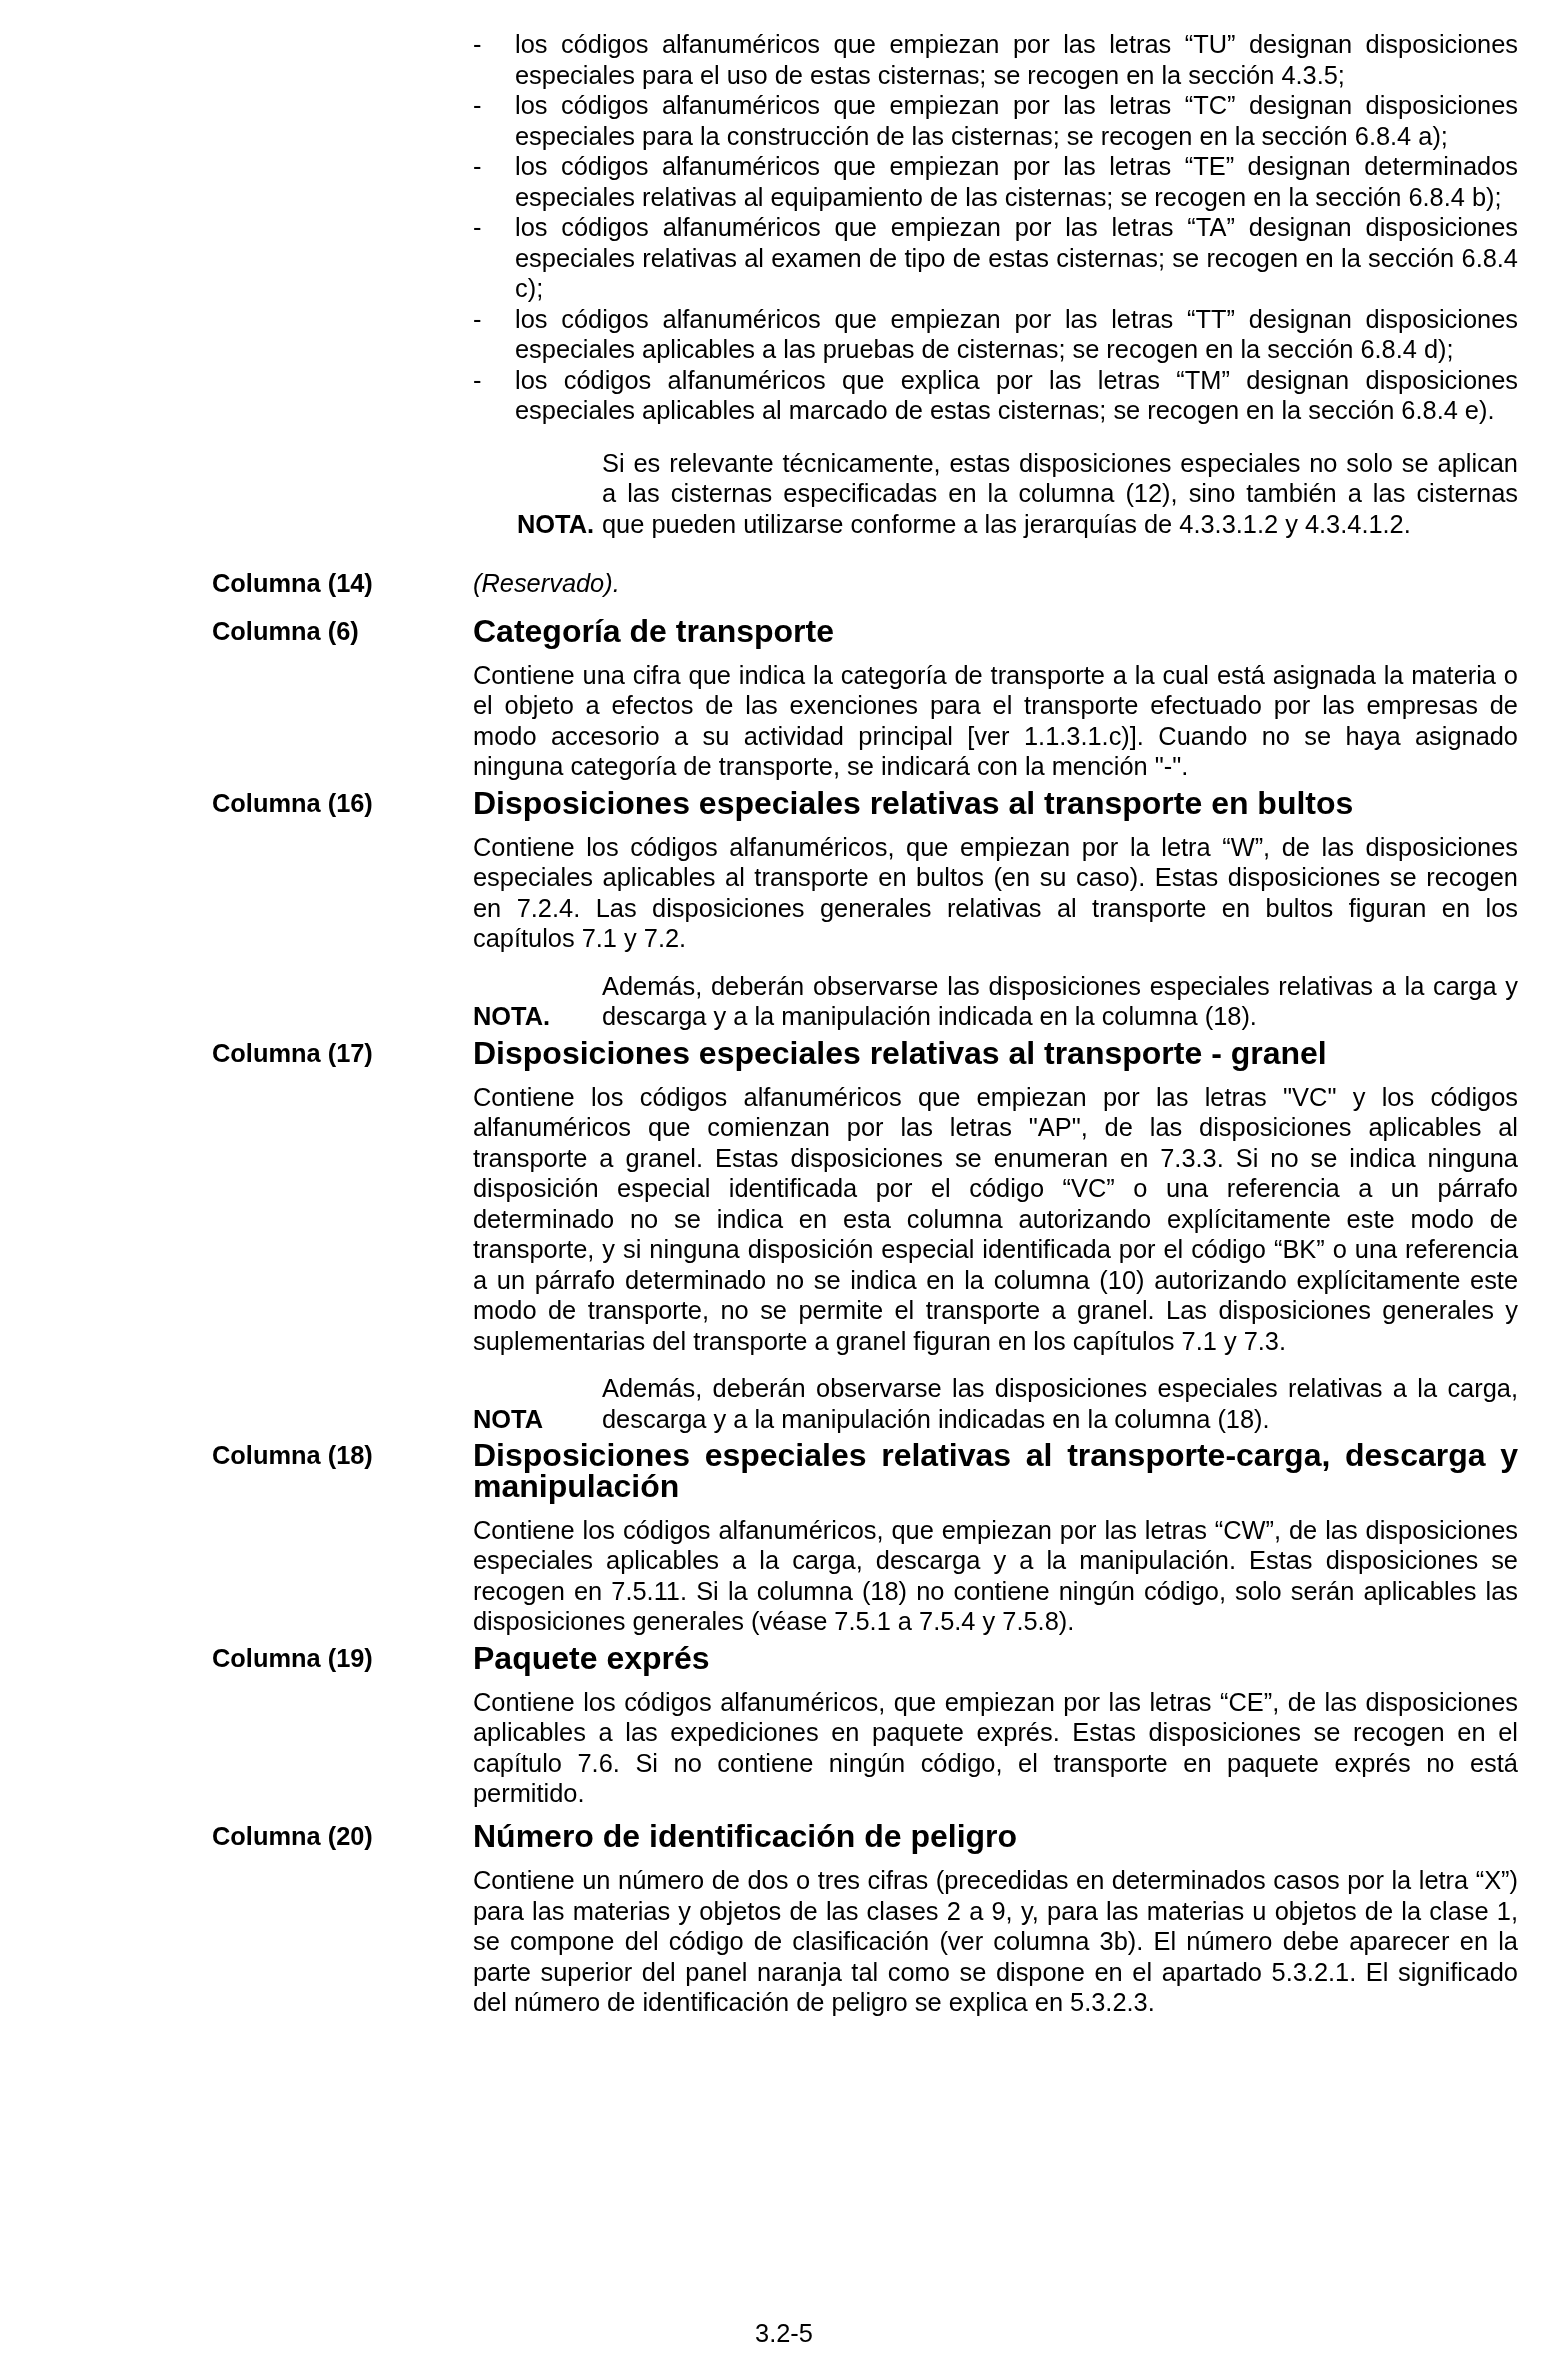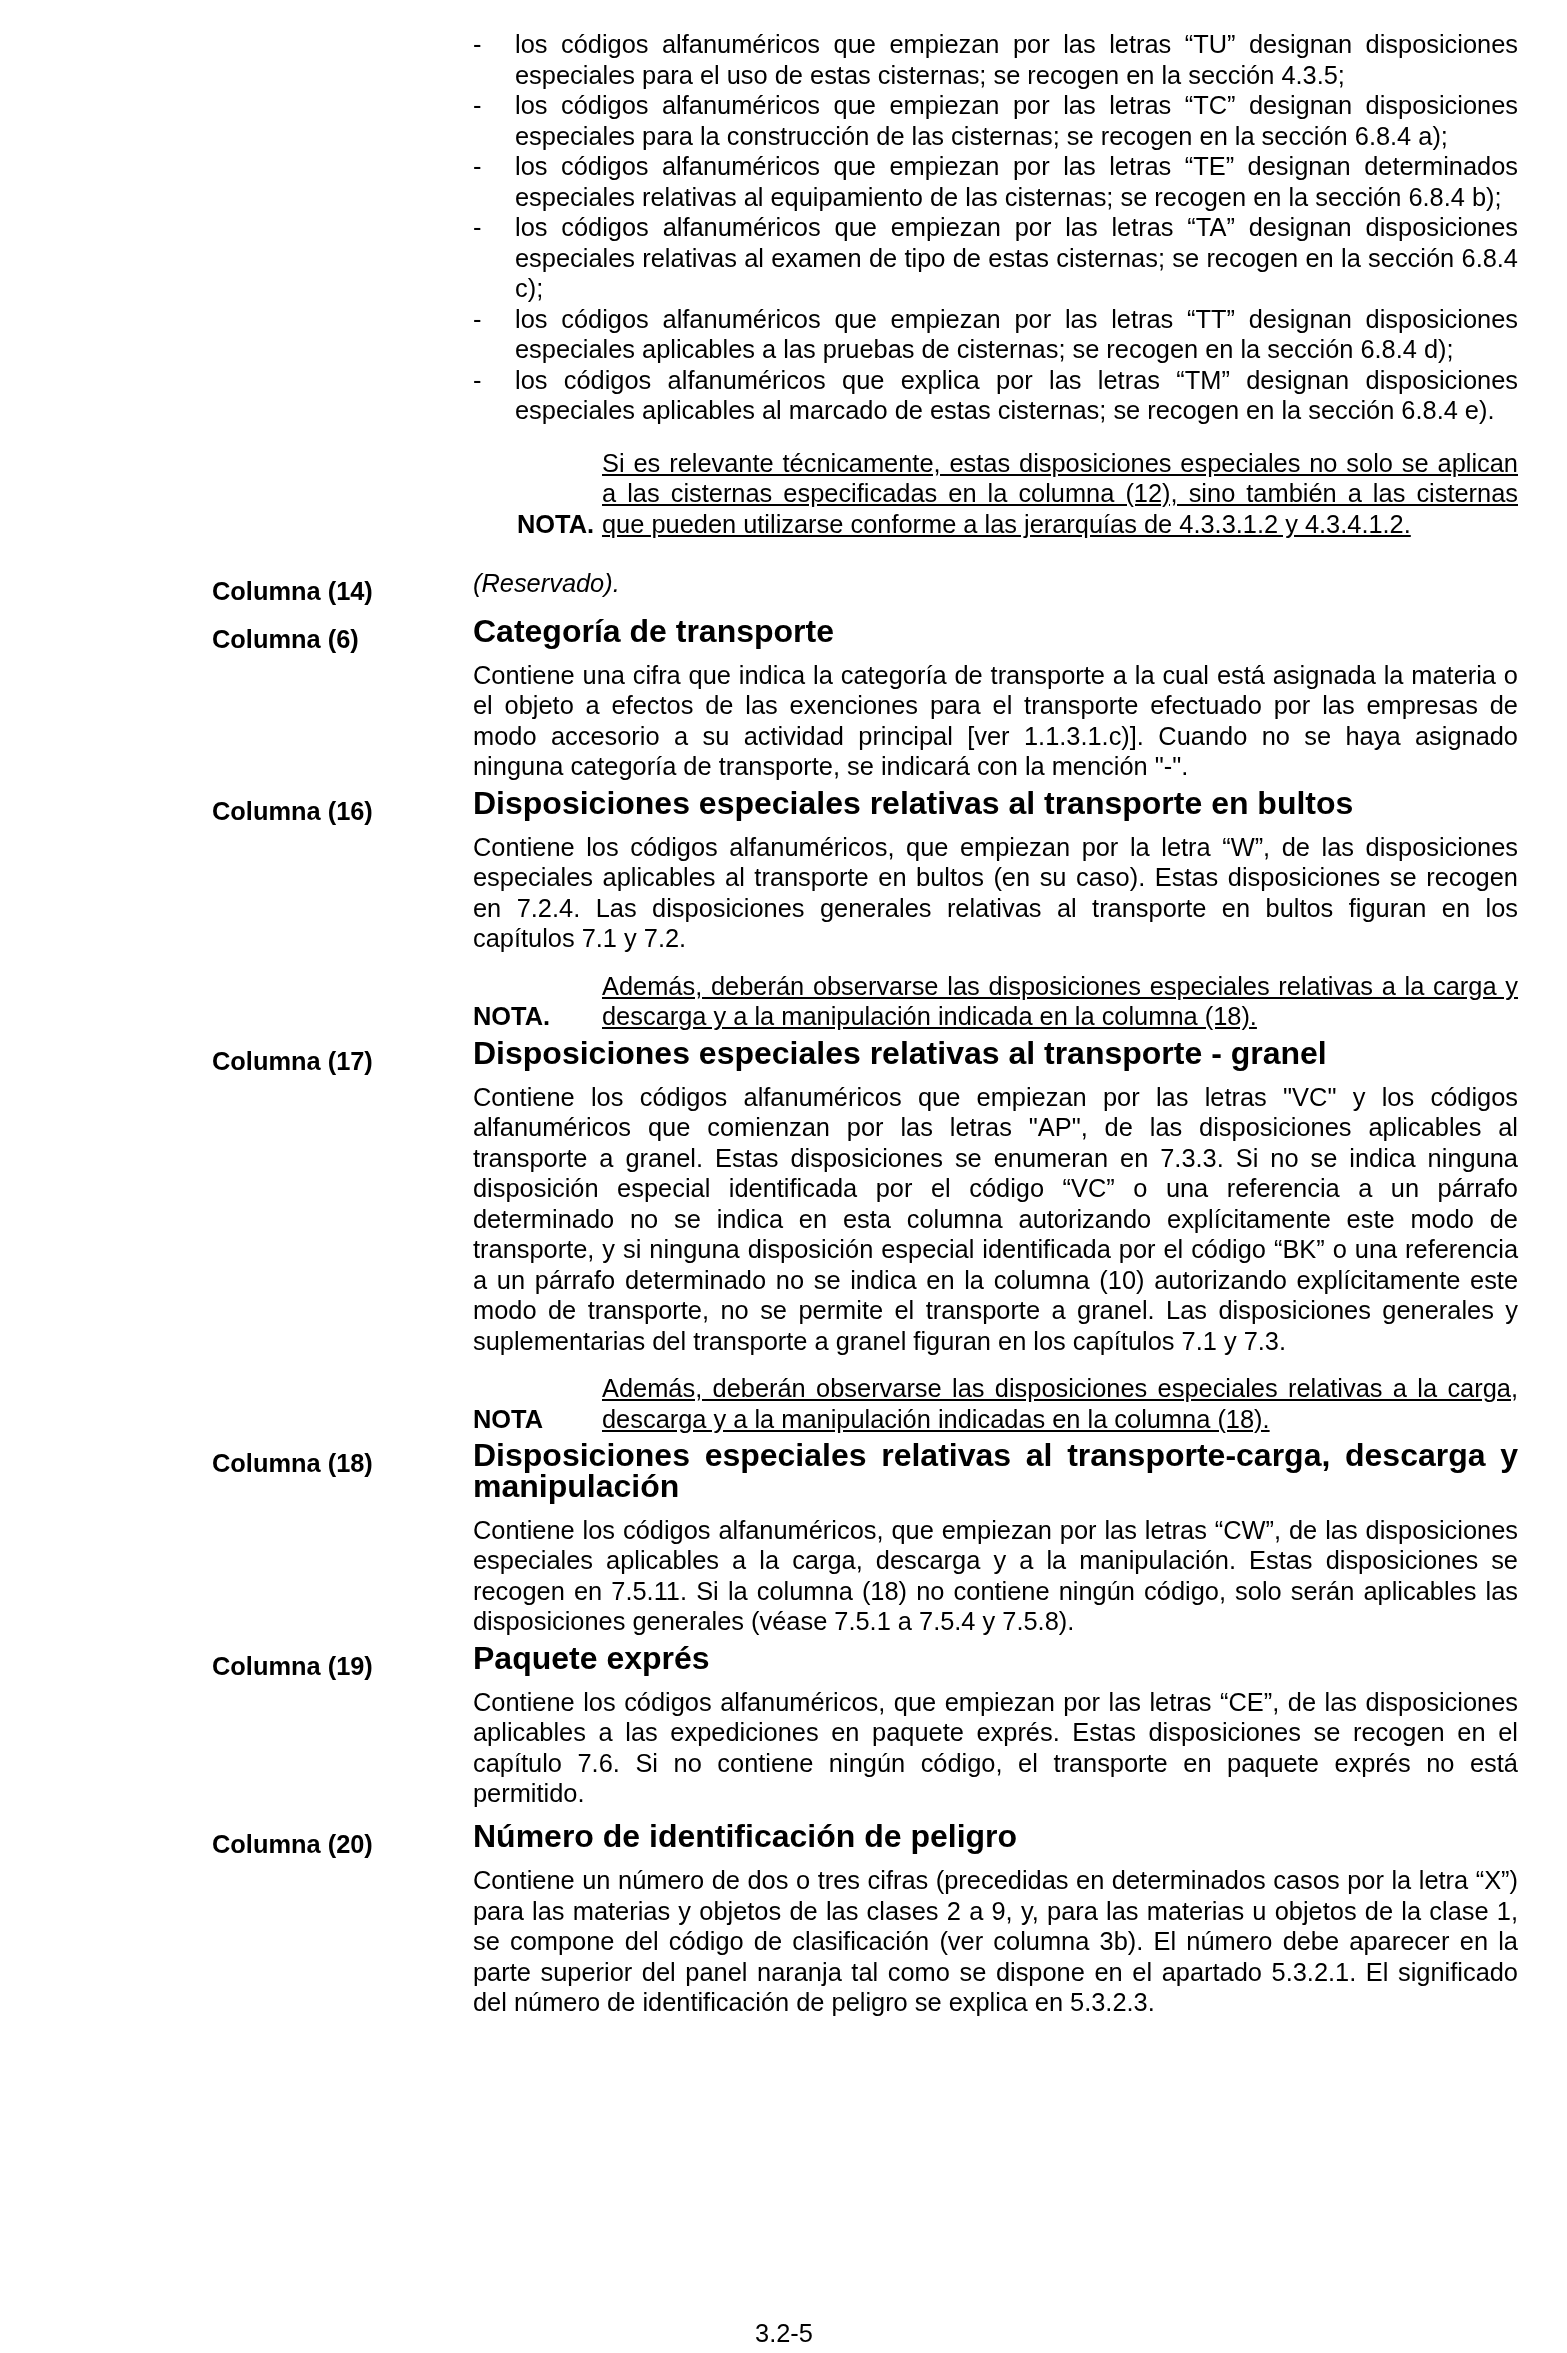--- a/index.html
+++ b/index.html
@@ -16,32 +16,32 @@
   .page { position: relative; width: 1568px; height: 2354px; }
   .content { padding-top: 29px; }
 
   .bullet-list { margin-left: 473px; width: 1045px; }
   .bullet { display: flex; }
   .bullet .marker { flex: 0 0 42px; }
   .bullet .btext { flex: 1; text-align: justify; }
 
   .nota { display: flex; align-items: flex-end; }
   .nota .nlabel { flex: 0 0 129px; font-weight: 700; }
-  .nota .nbody { flex: 1; text-align: justify; text-decoration: underline; }
+  .nota .nbody { flex: 1; text-align: justify; }
 
   .nota-first { margin: 22px 0 0 517px; width: 1001px; }
   .nota-first .nlabel { flex: 0 0 85px; }
 
   .section { position: relative; margin-left: 473px; width: 1045px; }
   .sec-14 { margin-top: 29px; }
   .sec-15 { margin-top: 17px; }
   .sec-16, .sec-17, .sec-18, .sec-19 { margin-top: 6px; }
   .sec-20 { margin-top: 12px; }
   .col-label {
-    position: absolute; left: -261px; top: 8px; width: 254px;
+    position: absolute; left: -261px; top: 0; width: 254px;
     font-weight: 700; white-space: nowrap;
   }
   .section h3 {
     margin: 0; font-size: 32px; line-height: 30.5px;
     font-weight: 700; text-align: justify;
   }
   .section p { margin: 13.6px 0 0 0; text-align: justify; }
   .section .nota { margin-top: 17px; }
   .reserved { font-style: italic; }
 

